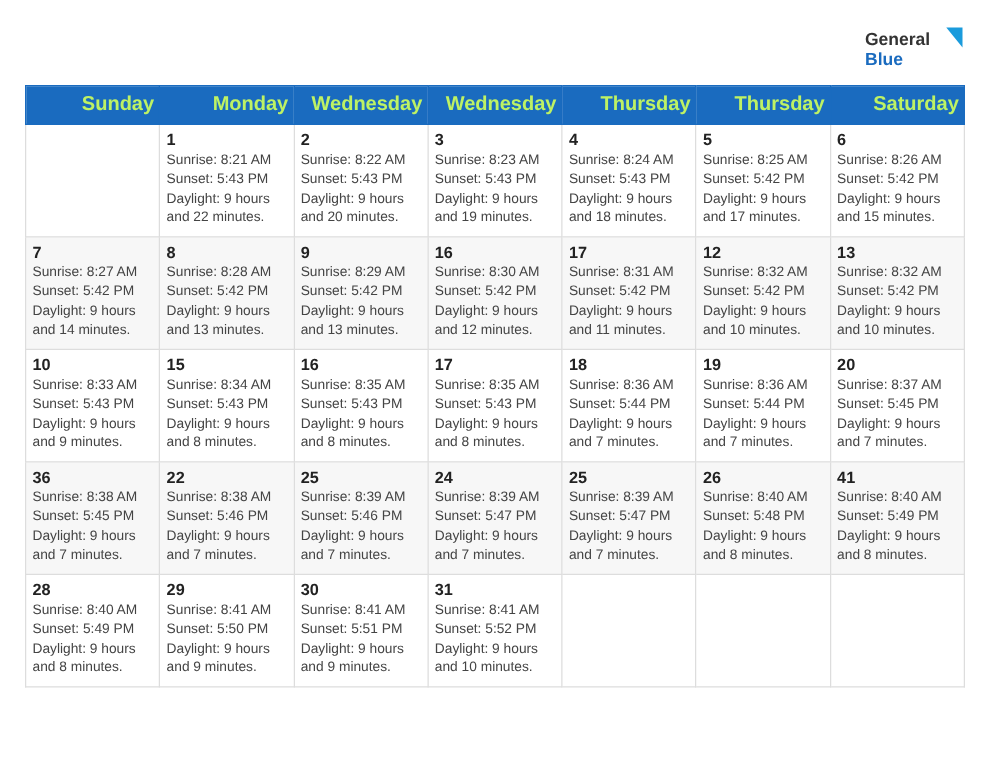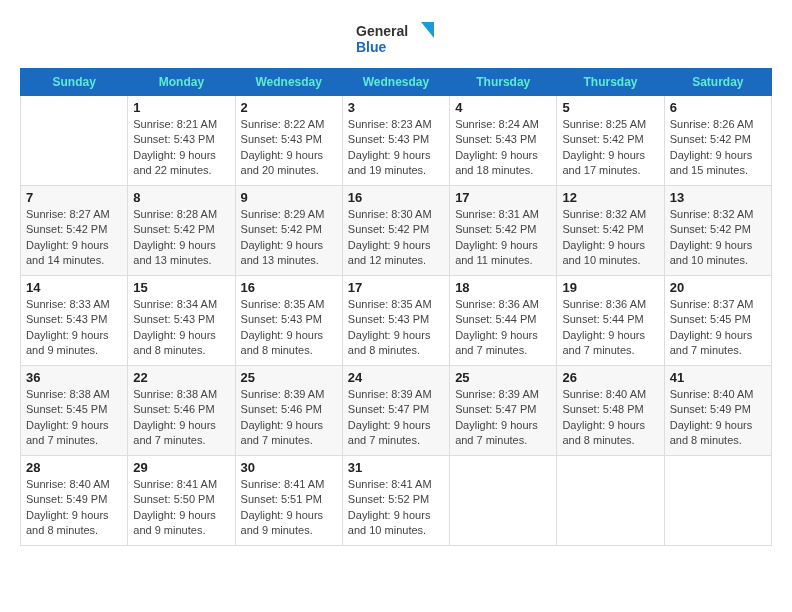--- a/index.html
+++ b/index.html
@@ -5,21 +5,21 @@
     * { box-sizing: border-box; margin: 0; padding: 0; }
     body {
       font-family: Arial, sans-serif;
       background: #fff;
       width: 792px;
       min-height: 612px;
       padding: 20px;
     }
     .header-area {
       display: flex;
-      justify-content: center;
+      justify-content: flex-end;
       align-items: flex-start;
       margin-bottom: 6px;
     }
     .logo {
       display: flex;
       align-items: center;
       gap: 4px;
     }
     .title-area {
       text-align: right;
@@ -36,25 +36,25 @@
     }
     table {
       width: 100%;
       border-collapse: collapse;
       table-layout: fixed;
     }
     thead tr {
       background-color: #1a6bbf;
     }
     thead th {
-      color: #5eead4;
-      font-size: 12px;
+      color: #bef264;
+      font-size: 16px;
       font-weight: bold;
       padding: 6px 4px;
-      text-align: center;
+      text-align: right;
       border: 1px solid #1a6bbf;
     }
     tbody tr {
       border-bottom: 1px solid #ccc;
     }
     tbody td {
       vertical-align: top;
       padding: 4px 5px;
       border: 1px solid #ddd;
       font-size: 11px;
@@ -162,21 +162,21 @@
           <span class="day-num">12</span>
           <div class="day-info">Sunrise: 8:32 AM<br>Sunset: 5:42 PM<br>Daylight: 9 hours and 10 minutes.</div>
         </td>
         <td>
           <span class="day-num">13</span>
           <div class="day-info">Sunrise: 8:32 AM<br>Sunset: 5:42 PM<br>Daylight: 9 hours and 10 minutes.</div>
         </td>
       </tr>
       <tr>
         <td>
-          <span class="day-num">14</span>
+          <span class="day-num">10</span>
           <div class="day-info">Sunrise: 8:33 AM<br>Sunset: 5:43 PM<br>Daylight: 9 hours and 9 minutes.</div>
         </td>
         <td>
           <span class="day-num">15</span>
           <div class="day-info">Sunrise: 8:34 AM<br>Sunset: 5:43 PM<br>Daylight: 9 hours and 8 minutes.</div>
         </td>
         <td>
           <span class="day-num">16</span>
           <div class="day-info">Sunrise: 8:35 AM<br>Sunset: 5:43 PM<br>Daylight: 9 hours and 8 minutes.</div>
         </td>

